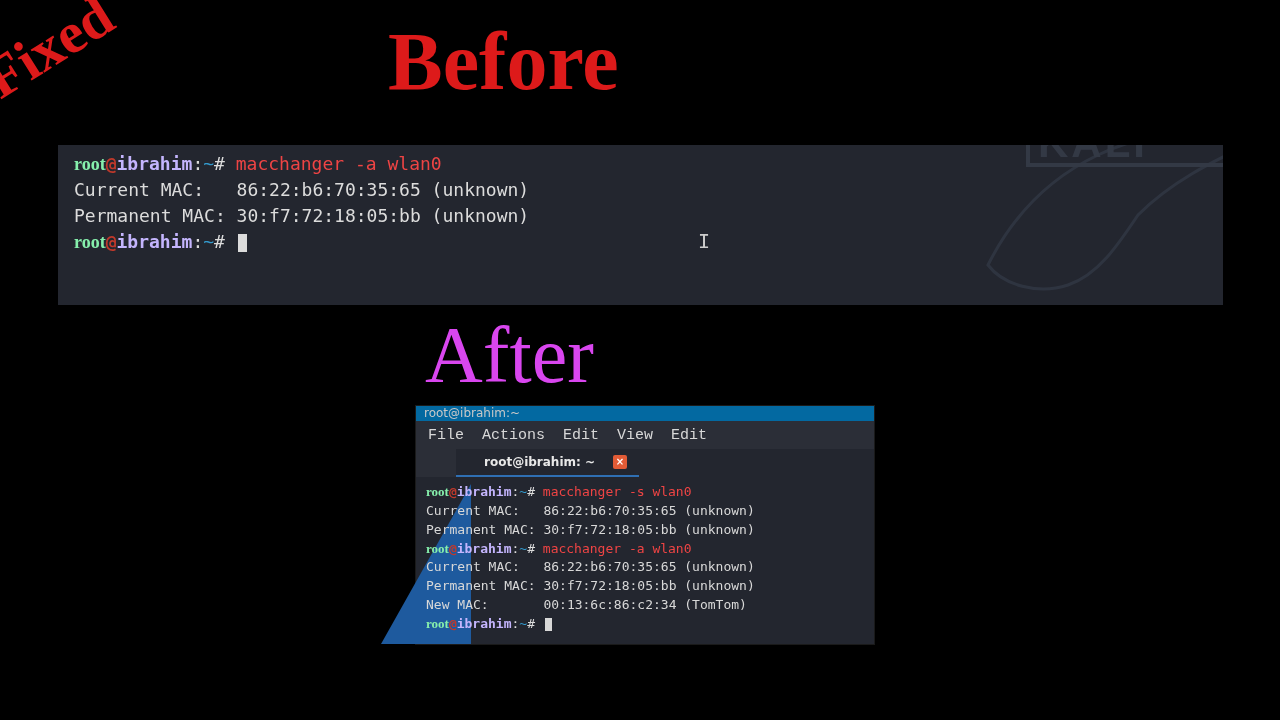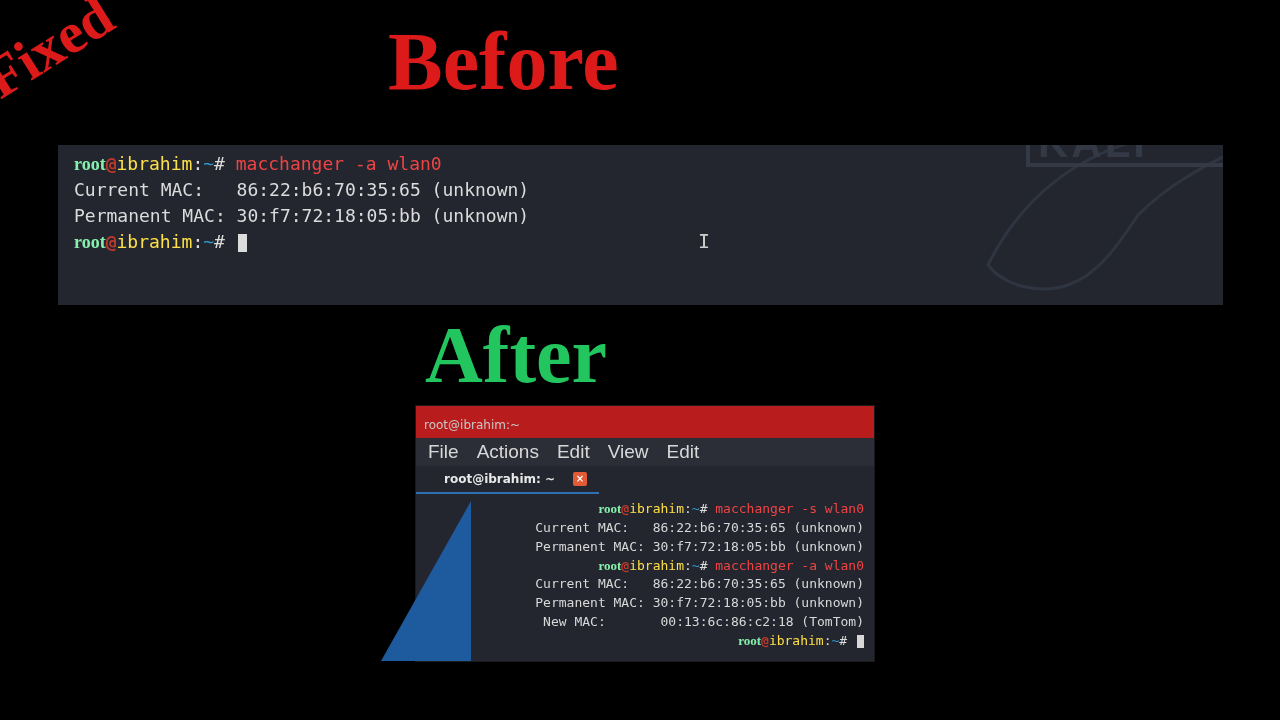--- a/index.html
+++ b/index.html
@@ -31,24 +31,24 @@
     color: #dd1a1a;
     font-family: Georgia, "Times New Roman", serif;
     font-size: 82px;
     font-weight: bold;
   }
 
   .after-label {
     position: absolute;
     top: 310px;
     left: 425px;
-    color: #22c55e;
+    color: #d946ef;
     font-family: Georgia, "Times New Roman", serif;
     font-size: 80px;
-    font-weight: bold;
+    font-weight: normal;
   }
 
   
   .before-term {
     position: absolute;
     top: 145px;
     left: 58px;
     width: 1165px;
     height: 160px;
     background: #23262f;
@@ -63,21 +63,21 @@
     right: -80px;
     top: -40px;
     width: 350px;
     height: 200px;
     opacity: 0.3;
     pointer-events: none;
   }
   .term-line { white-space: pre; position: relative; z-index: 2; }
   .u  { color: #86efac; font-weight: bold; font-family: Liberation Serif, serif; }       
   .at { color: #C0392B; font-weight: bold; }       
-  .h  { color: #fde047; font-weight: normal; }       
+  .h  { color: #c4b5fd; font-weight: bold; }       
   .c  { color: #dcdcdc; }                           
   .p  { color: #3399cc; }                           
   .s  { color: #dcdcdc; }                           
   .cmd{ color: #ef4444; }
   .cursor {
     display: inline-block;
     width: 9px;
     height: 18px;
     background: #dcdcdc;
     vertical-align: text-bottom;
@@ -95,46 +95,47 @@
     position: absolute;
     top: 405px;
     left: 415px;
     width: 460px;
     background: #2b2e37;
     border: 1px solid #1a1a1a;
     font-size: 13px;
     color: #d8d8d8;
   }
   .titlebar {
-    height: 32px;
-    background: #b91c1c;
+    height: 15px;
+    background: #0369a1;
     color: #c8c8c8;
     font-family: "DejaVu Sans", sans-serif;
     font-size: 12px;
-    padding: 12px 8px;
+    padding: 0 8px;
   }
   .menubar {
     height: 28px;
     background: #2b2e37;
-    font-family: Liberation Sans, sans-serif;
-    font-size: 19px;
+    font-family: Liberation Mono, monospace;
+    font-size: 15px;
     color: #d8d8d8;
     display: flex;
     align-items: center;
     gap: 18px;
     padding: 11px 12px;
   }
   .menubar span { cursor: default; }
   .tabbar {
     height: 28px;
     background: #23262f;
     display: flex;
     align-items: center;
     font-family: "DejaVu Sans", sans-serif;
     font-size: 12px;
+    margin-left: 40px;
   }
   .tab {
     display: flex;
     align-items: center;
     gap: 8px;
     height: 100%;
     padding: 0 12px 0 28px;
     color: #e8e8e8;
     font-weight: bold;
     border-bottom: 2px solid #2f6fb3;
@@ -152,21 +153,20 @@
     font-size:10px;
     font-weight:bold;
     line-height:1;
     margin-left: 10px;
   }
   .after-body {
     background: #23262f;
     padding: 6px 10px 10px 10px;
     font-size: 13px;
     line-height: 1.45;
-    text-align: right;
   }
   .after-body .term-line { white-space: pre; }
   .cursor-sm {
     display:inline-block;
     width:7px; height:13px;
     background:#d8d8d8;
     vertical-align:text-bottom;
     margin-left:2px;
   }
 
@@ -216,16 +216,16 @@
       <span class="close">×</span>
     </div>
   </div>
   <div class="after-body">
     <div class="term-line"><span class="u">root</span><span class="at">@</span><span class="h">ibrahim</span><span class="c">:</span><span class="p">~</span><span class="s">#</span> <span class="cmd">macchanger -s wlan0</span></div>
     <div class="term-line">Current MAC:   86:22:b6:70:35:65 (unknown)</div>
     <div class="term-line">Permanent MAC: 30:f7:72:18:05:bb (unknown)</div>
     <div class="term-line"><span class="u">root</span><span class="at">@</span><span class="h">ibrahim</span><span class="c">:</span><span class="p">~</span><span class="s">#</span> <span class="cmd">macchanger -a wlan0</span></div>
     <div class="term-line">Current MAC:   86:22:b6:70:35:65 (unknown)</div>
     <div class="term-line">Permanent MAC: 30:f7:72:18:05:bb (unknown)</div>
-    <div class="term-line">New MAC:       00:13:6c:86:c2:18 (TomTom)</div>
+    <div class="term-line">New MAC:       00:13:6c:86:c2:34 (TomTom)</div>
     <div class="term-line"><span class="u">root</span><span class="at">@</span><span class="h">ibrahim</span><span class="c">:</span><span class="p">~</span><span class="s">#</span> <span class="cursor-sm"></span></div>
   </div>
 </div>
 
 </body></html>

